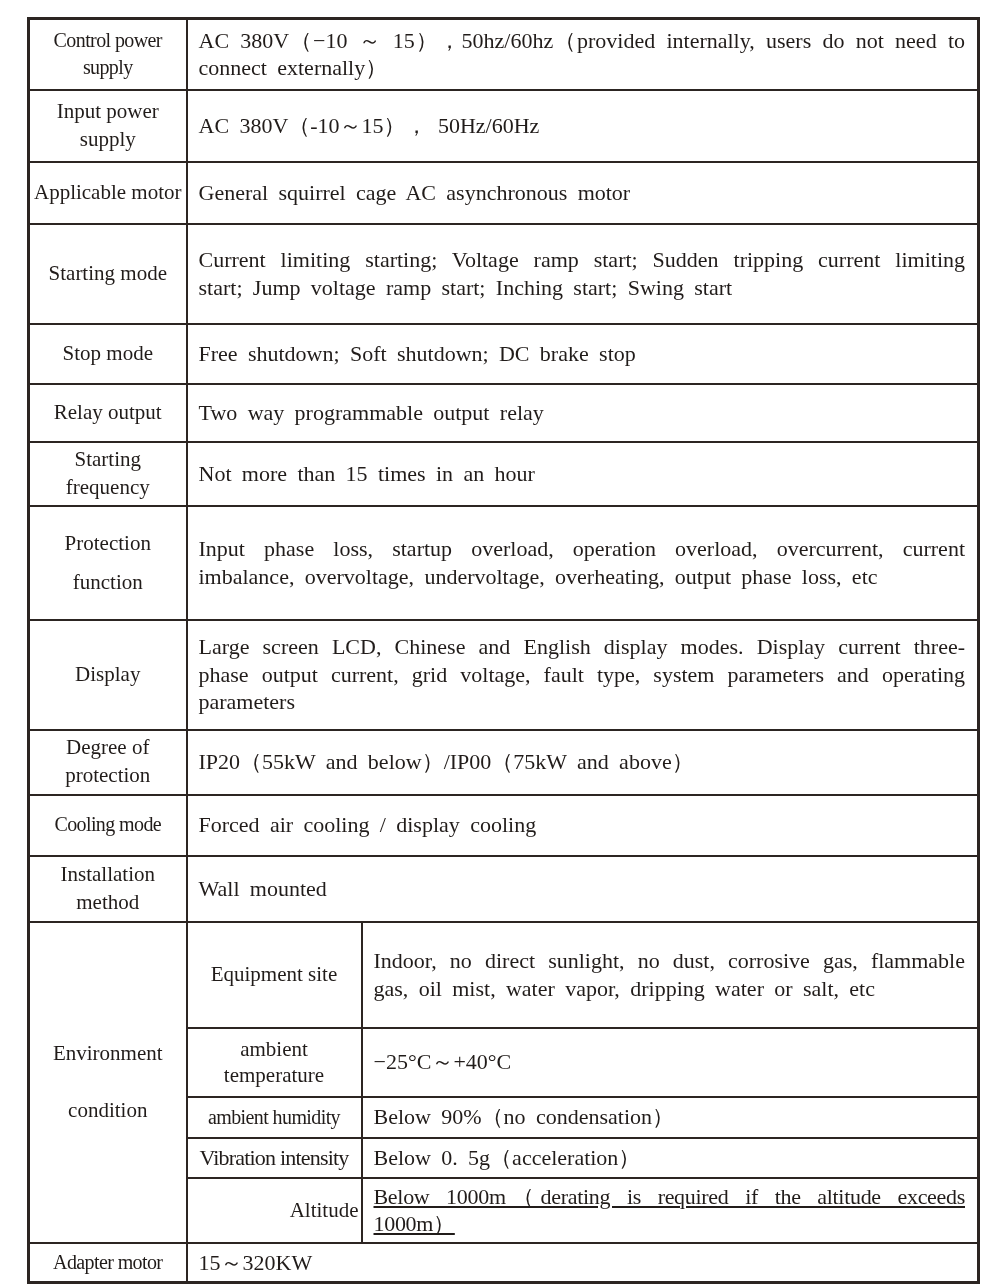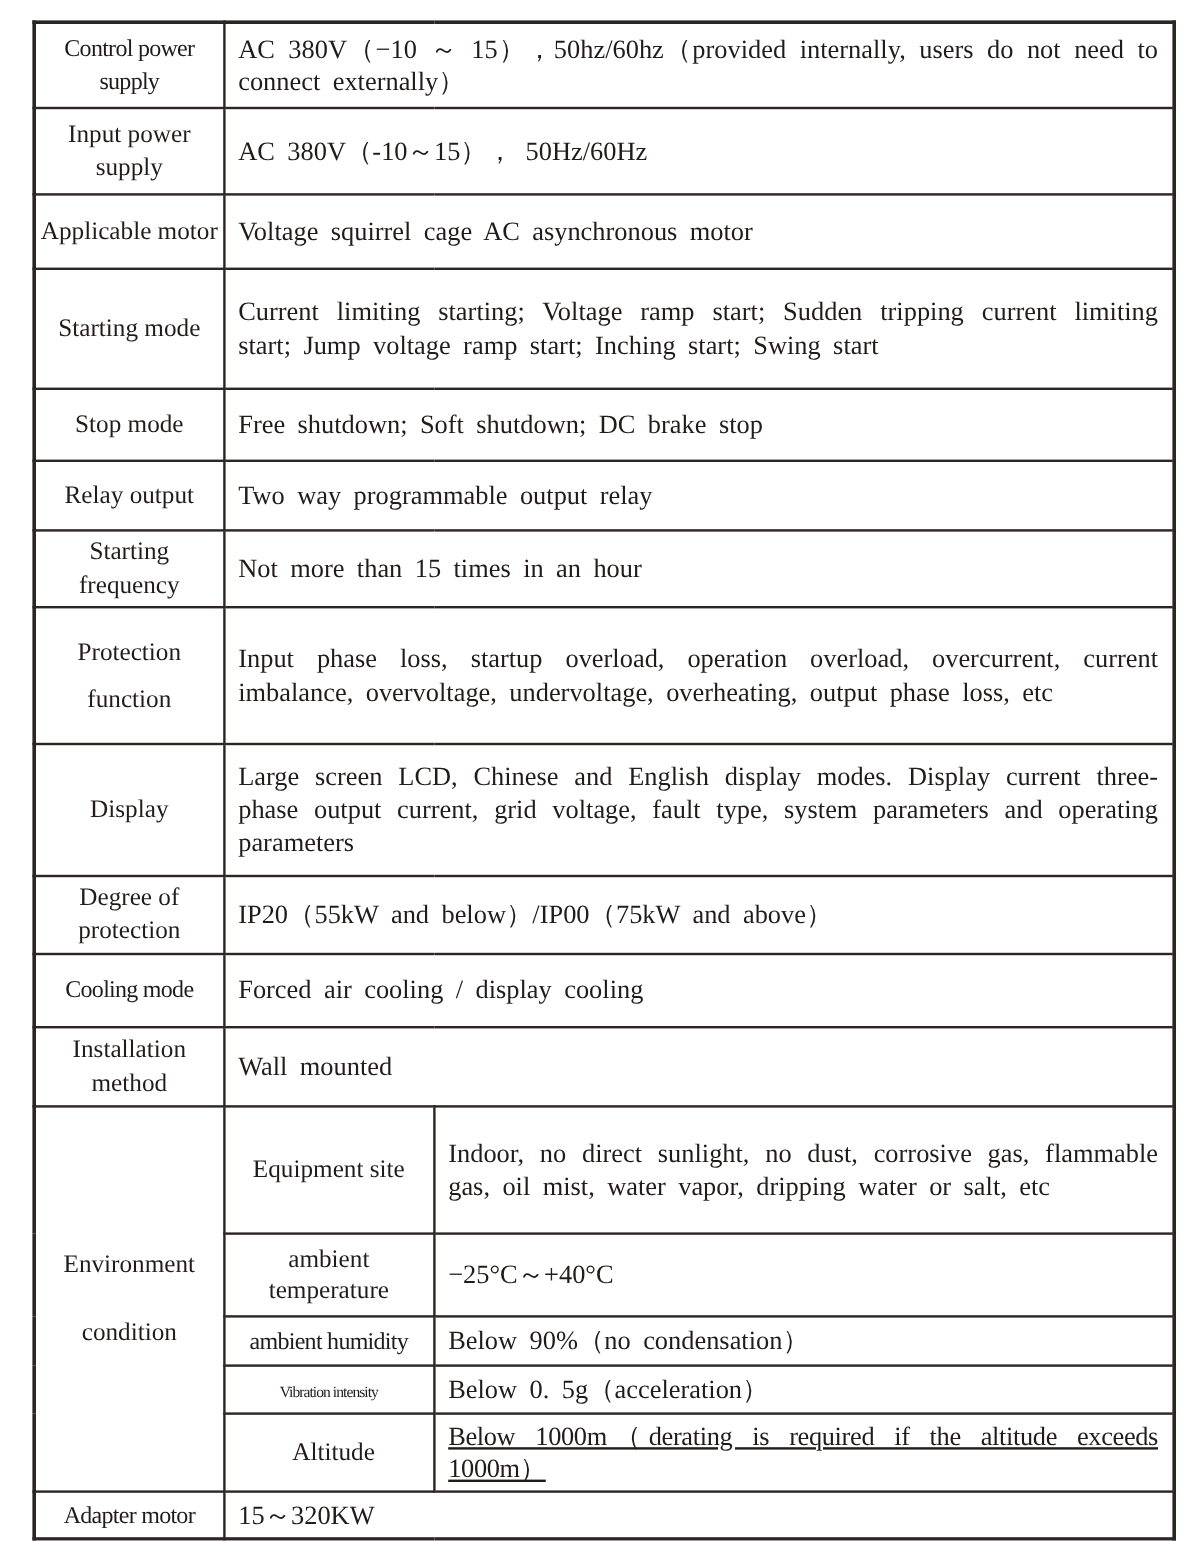--- a/index.html
+++ b/index.html
@@ -40,21 +40,21 @@
   }
   td.val{
     font-size:22px;
     line-height:1.26;
     padding:4px 12px 4px 11px;
     text-align:justify;
     word-spacing:0.22em;
     margin-top:16px;
   }
   .cond{font-size:20px;letter-spacing:-0.6px;}
-  .cond2{font-size:13px;letter-spacing:-0.8px;}
+  .cond2{font-size:22px;letter-spacing:-0.8px;}
   .val-sm{font-size:20px;letter-spacing:-0.3px;word-spacing:0.12em;text-decoration:underline;}
   td.gap-lbl{line-height:1.85;}
   td.env-lbl span{display:block;}
   td.env-lbl .l2{margin-top:30px;}
   
   .h71{height:71px}.h72{height:72px}.h62{height:62px}.h112{height:100px}
   .h60{height:60px}.h58{height:58px}.h64{height:64px}.h114{height:114px}
   .h110{height:110px}.h65{height:65px}.h61{height:61px}.h66{height:66px}
   .h106{height:106px}.h69{height:69px}.h41{height:41px}.h40{height:40px}.h38{height:38px}
 </style>
@@ -75,21 +75,21 @@
       <td class="val" colspan="2">AC 380V（−10 ～ 15），50hz/60hz（provided internally, users do not need to connect externally）</td>
     </tr>
 
     <tr class="h72">
       <td class="lbl">Input power supply</td>
       <td class="val" colspan="2">AC 380V（-10～15）， 50Hz/60Hz</td>
     </tr>
 
     <tr class="h62">
       <td class="lbl">Applicable motor</td>
-      <td class="val" colspan="2">Voltage squirrel cage AC asynchronous motor</td>
+      <td class="val" colspan="2">General squirrel cage AC asynchronous motor</td>
     </tr>
 
     <tr class="h112">
       <td class="lbl">Starting mode</td>
       <td class="val" colspan="2">Current limiting starting; Voltage ramp start; Sudden tripping current limiting start; Jump voltage ramp start; Inching start; Swing start</td>
     </tr>
 
     <tr class="h60">
       <td class="lbl">Stop mode</td>
       <td class="val" colspan="2">Free shutdown; Soft shutdown; DC brake stop</td>
@@ -148,21 +148,21 @@
       <td class="sub-lbl"><span class="cond">ambient humidity</span></td>
       <td class="val">Below 90%（no condensation）</td>
     </tr>
 
     <tr class="h40">
       <td class="sub-lbl"><span class="cond2">Vibration intensity</span></td>
       <td class="val">Below 0. 5g（acceleration）</td>
     </tr>
 
     <tr class="h38">
-      <td class="sub-lbl" style="text-align:center;padding-left:10px;">Altitude</td>
+      <td class="sub-lbl" style="text-align:right;padding-left:10px;">Altitude</td>
       <td class="val val-sm">Below 1000m（derating is required if the altitude exceeds 1000m）</td>
     </tr>
 
     <tr class="h40">
       <td class="lbl"><span class="cond">Adapter motor</span></td>
       <td class="val" colspan="2">15～320KW</td>
     </tr>
   </tbody>
     </table>
 </div>

